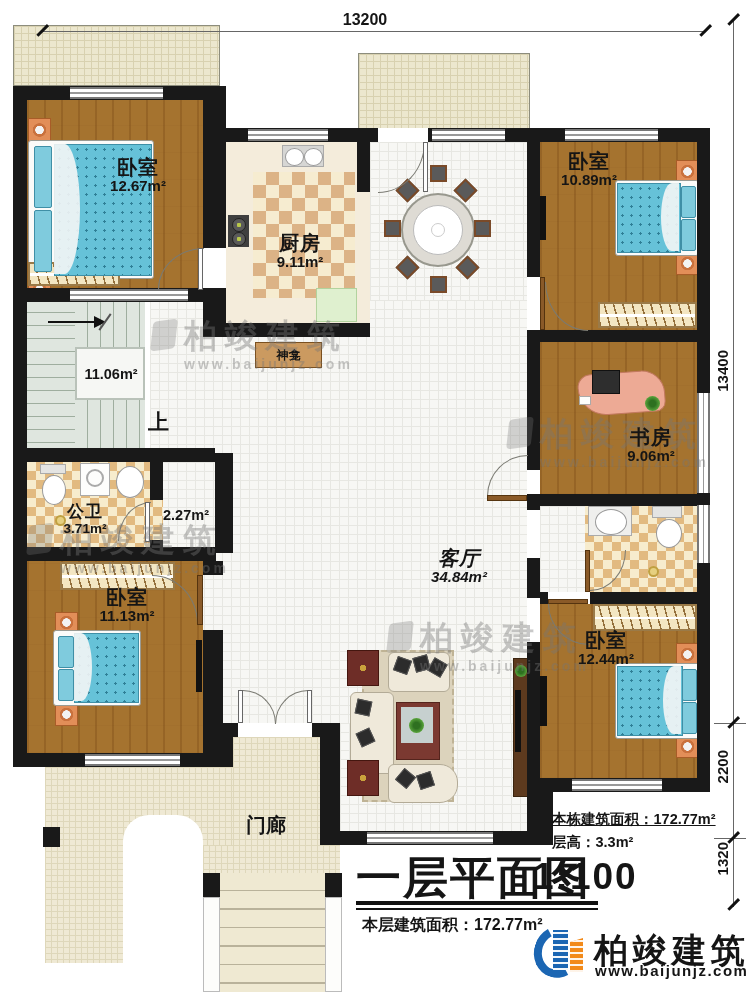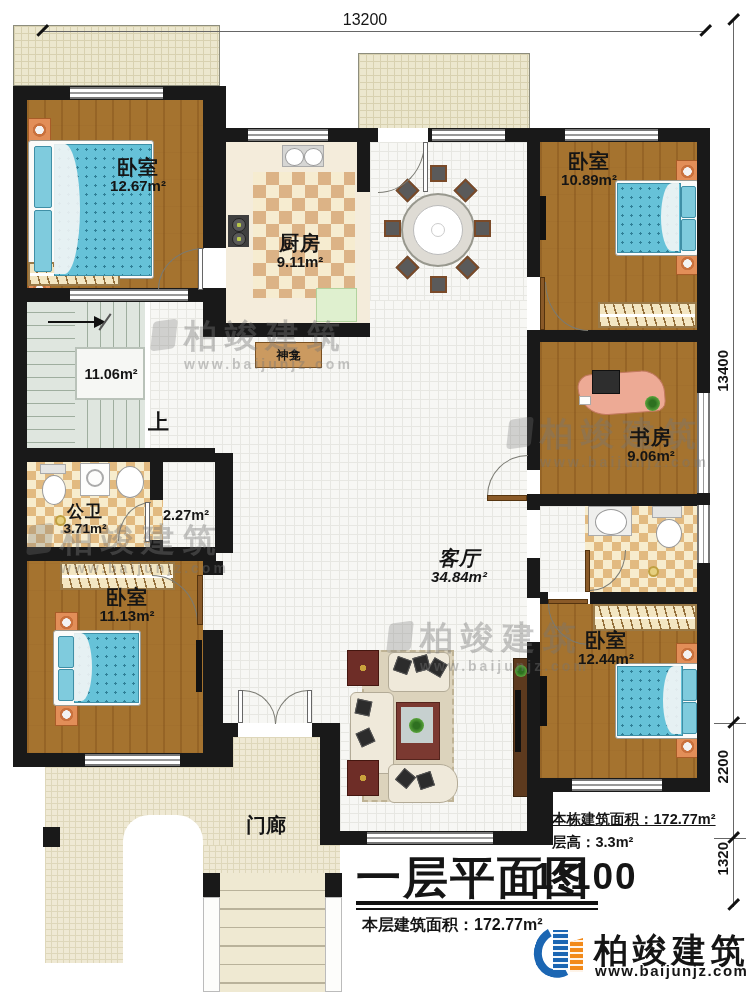--- a/index.html
+++ b/index.html
@@ -71,21 +71,21 @@
   
   .rlabel{position:absolute;text-align:center;font-weight:bold;z-index:35;line-height:1.12;}
   .rlabel .nm{display:block;font-size:20px;letter-spacing:1px;}
   .rlabel .ar{display:block;font-size:15px;}
   .rlabel.sm .nm{font-size:17px;}
   .rlabel.sm .ar{font-size:13.5px;}
   .slabel{position:absolute;font-weight:bold;z-index:35;}
   
   .dimline{background:#666;z-index:40;}
   .tick{position:absolute;width:15px;height:2.5px;background:#111;transform:rotate(-45deg);z-index:41;}
-  .dimtxt{position:absolute;font-weight:normal;font-size:16px;z-index:41;}
+  .dimtxt{position:absolute;font-weight:bold;font-size:16px;z-index:41;}
   .vdim{position:absolute;writing-mode:vertical-rl;transform:rotate(180deg);font-weight:bold;font-size:15px;z-index:41;}
   
   .wm{position:absolute;color:rgba(118,118,118,.40);font-weight:bold;z-index:30;white-space:nowrap;}
   .wm .big{font-size:33px;letter-spacing:8px;display:block;}
   .wm .url{font-size:14px;letter-spacing:3px;display:block;margin-top:-3px;}
   .wm-g{position:absolute;width:24px;height:30px;background:rgba(118,118,118,.30);
         transform:skewX(-14deg) rotate(-8deg);border-radius:4px;z-index:30;}
   
   .title{position:absolute;font-size:45px;font-weight:bold;letter-spacing:2px;z-index:45;}
   .scale{position:absolute;font-size:37px;font-weight:600;z-index:45;letter-spacing:2px;}

